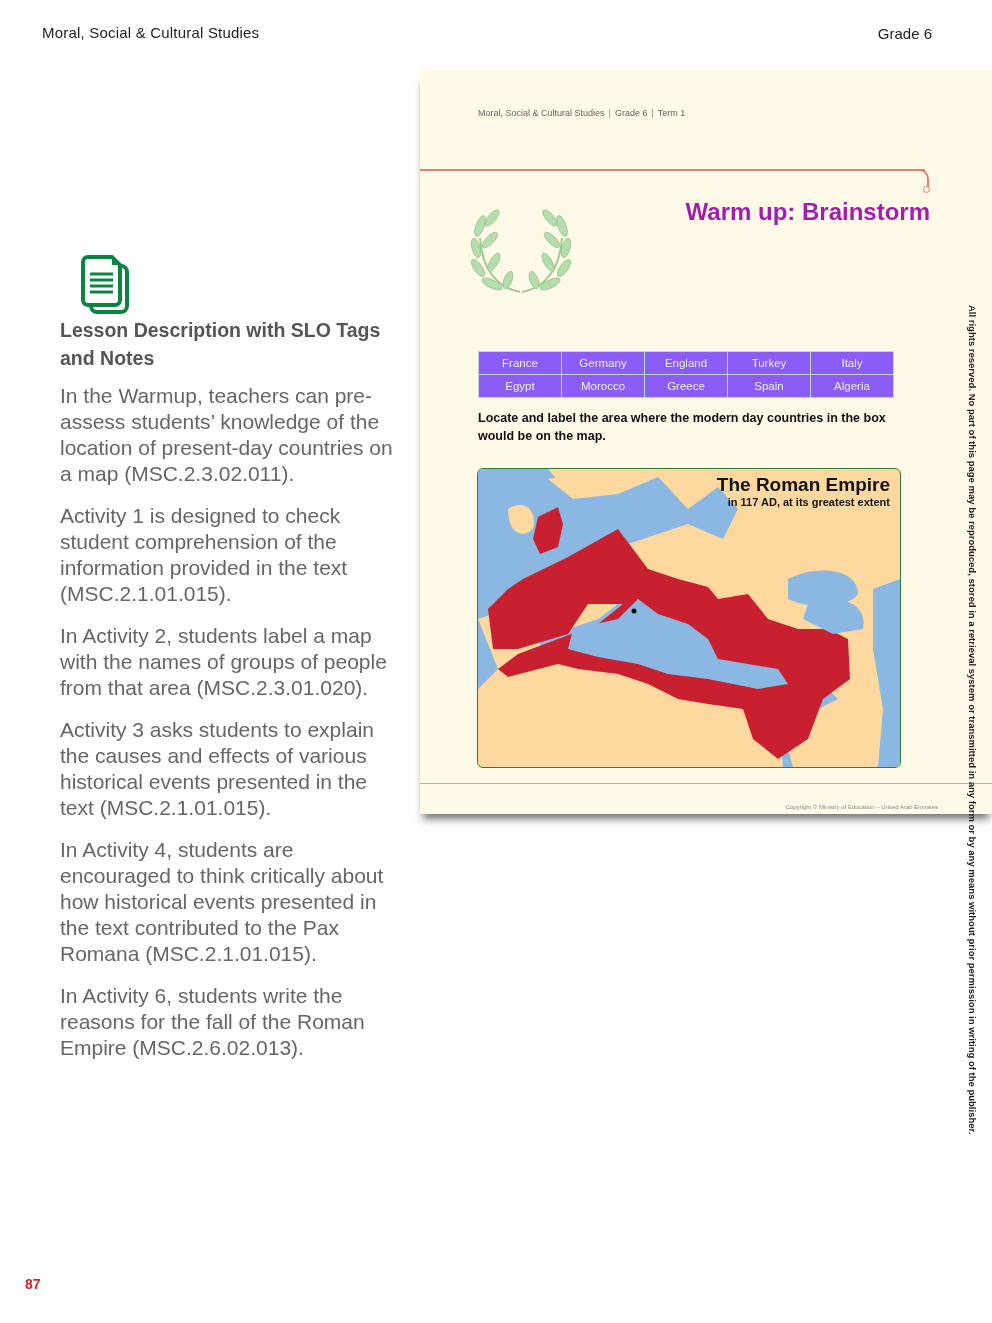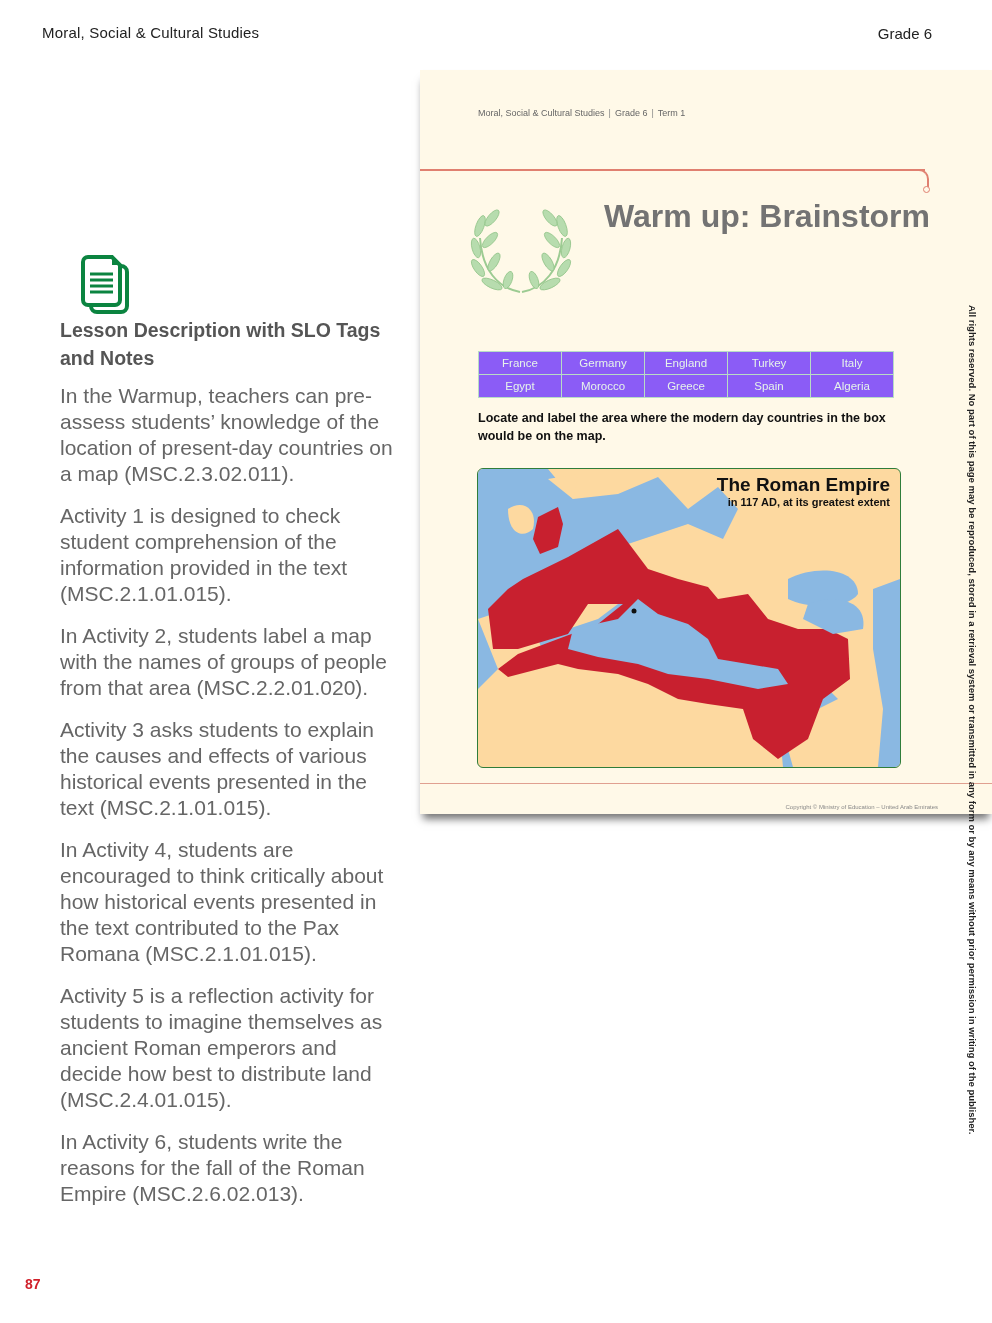--- a/index.html
+++ b/index.html
@@ -19,21 +19,21 @@
   .page-num { position:absolute; left:25px; top:1276px; font-size:14px; font-weight:bold; color:#d0202a; }
 
   
   .embed { position:absolute; left:420px; top:70px; width:572px; height:744px; background:#fff9e8;
            box-shadow: 0 8px 8px -3px rgba(0,0,0,0.55); }
   .embed-crumb { position:absolute; left:58px; top:38px; font-size:9px; color:#666; }
   .embed-crumb .sep { color:#888; padding:0 4px; }
   .rule-top { position:absolute; left:0; top:99px; width:505px; height:0; border-top:2px solid #e08070; }
   .rule-curve { position:absolute; left:497px; top:99px; width:10px; height:16px; border-top:2px solid #e08070; border-right:2px solid #e08070; border-top-right-radius:10px; }
   .rule-dot { position:absolute; left:503px; top:116px; width:5px; height:5px; border:1.5px solid #e08070; border-radius:50%; background:#fff9e8; }
-  .warmup { position:absolute; right:62px; top:128px; font-size:32px; font-weight:bold; color:#737373; }
+  .warmup { position:absolute; right:62px; top:128px; font-size:24px; font-weight:bold; color:#a21caf; }
   .laurel { position:absolute; left:48px; top:138px; width:106px; height:90px; }
   .instr1 { position:absolute; left:61px; top:246px; font-size:12.5px; font-weight:bold; color:#111; }
   .country-table { position:absolute; left:58px; top:281px; border-collapse:collapse; }
   .country-table td { background:#8b5cf6; color:#e6f3ea; font-size:11.5px; text-align:center;
                       width:82px; height:22px; padding:0; border:1.5px solid #b8dcc5; }
   .instr2 { position:absolute; left:58px; top:339px; width:440px; font-size:12.5px; line-height:18px; font-weight:bold; color:#111; }
 
   .map { position:absolute; left:57px; top:398px; width:422px; height:298px; border:1.5px solid #2f7d3a; border-radius:6px; overflow:hidden; background:#fdd9a0; }
   .map svg { position:absolute; left:0; top:0; }
   .map-title { position:absolute; right:10px; top:5px; text-align:right; color:#111; }
@@ -59,24 +59,23 @@
   <path d="M34 3 V11 H42" fill="#0b8440"></path>
   <line x1="12" y1="20" x2="35" y2="20" stroke="#0b8440" stroke-width="3"></line>
   <line x1="12" y1="26" x2="35" y2="26" stroke="#0b8440" stroke-width="3"></line>
   <line x1="12" y1="32" x2="35" y2="32" stroke="#0b8440" stroke-width="3"></line>
   <line x1="12" y1="38" x2="35" y2="38" stroke="#0b8440" stroke-width="3"></line>
 </svg>
 <div class="lesson-title">Lesson Description with SLO Tags and Notes</div>
 <div class="notes">
   <p>In the Warmup, teachers can pre-assess students’ knowledge of the location of present-day countries on a map (MSC.2.3.02.011).</p>
   <p>Activity 1 is designed to check student comprehension of the information provided in the text (MSC.2.1.01.015).</p>
-  <p>In Activity 2, students label a map with the names of groups of people from that area (MSC.2.2.01.020).</p>
+  <p>In Activity 2, students label a map with the names of groups of people from that area (MSC.2.3.01.020).</p>
   <p>Activity 3 asks students to explain the causes and effects of various historical events presented in the text (MSC.2.1.01.015).</p>
   <p>In Activity 4, students are encouraged to think critically about how historical events presented in the text contributed to the Pax Romana (MSC.2.1.01.015).</p>
-  <p>Activity 5 is a reflection activity for students to imagine themselves as ancient Roman emperors and decide how best to distribute land (MSC.2.4.01.015).</p>
   <p>In Activity 6, students write the reasons for the fall of the Roman Empire (MSC.2.6.02.013).</p>
 </div>
 
 <div class="page-num">87</div>
 
 <div class="embed">
   <div class="embed-crumb">
     <span>Moral, Social &amp; Cultural Studies</span><span class="sep">|</span><span>Grade 6</span><span class="sep">|</span><span>Term 1</span>
   </div>
   <div class="rule-top"></div>

